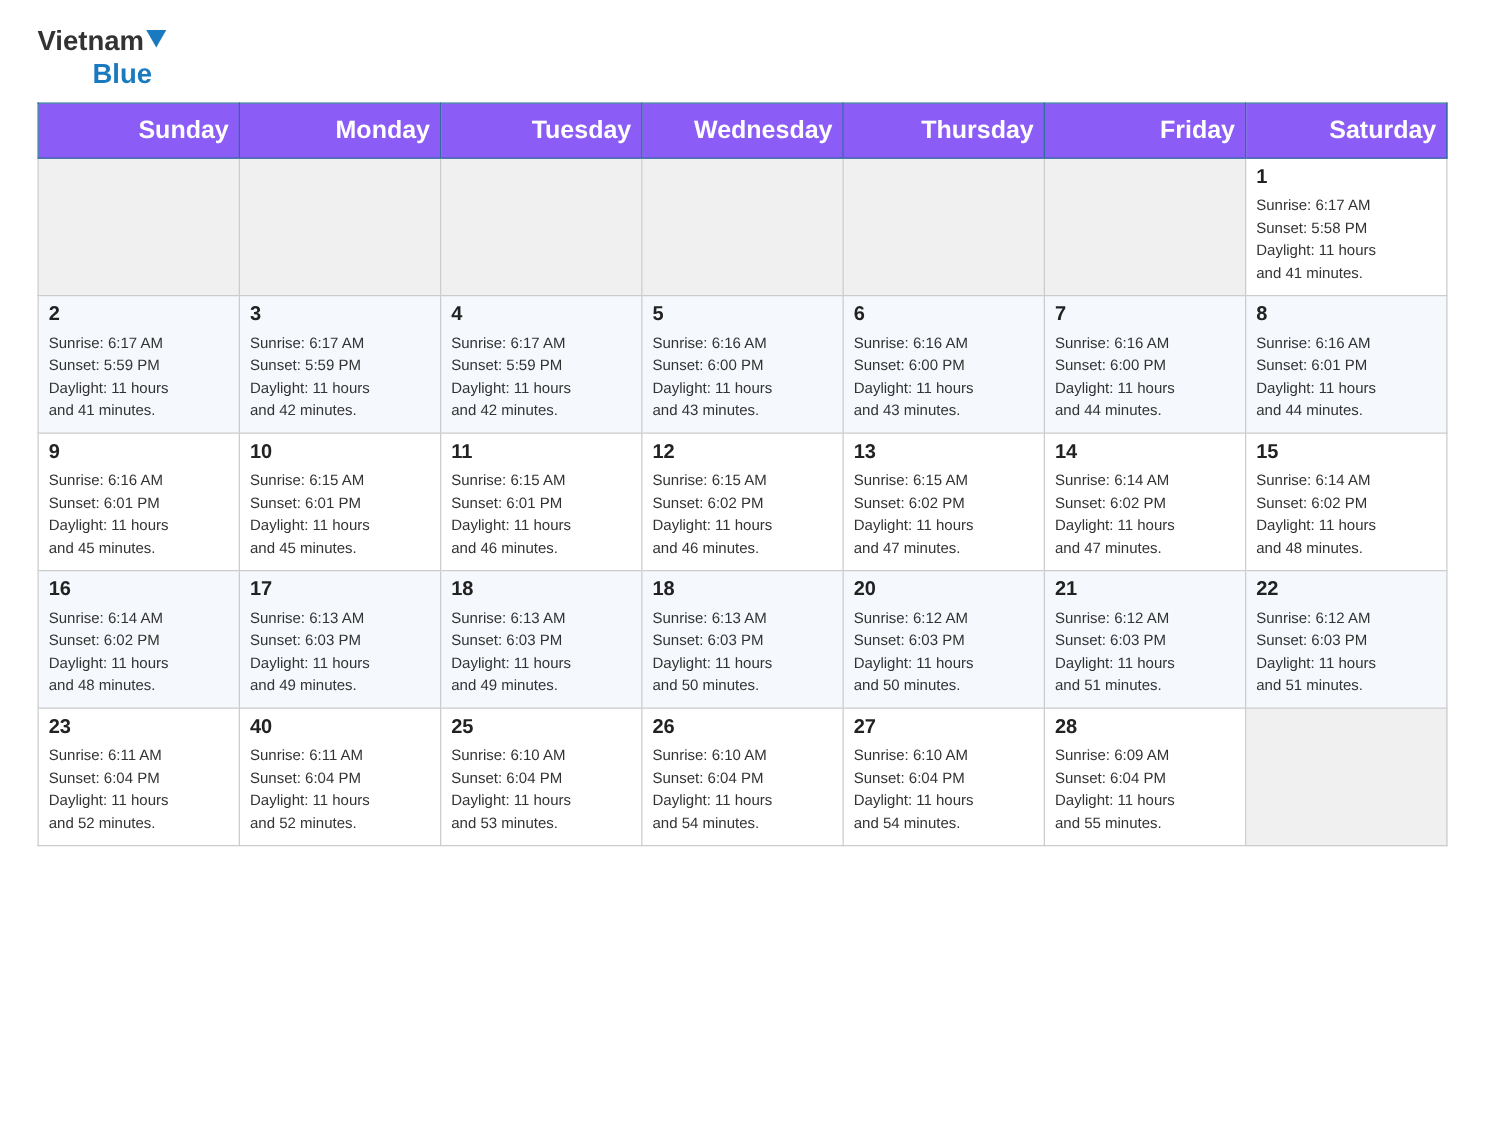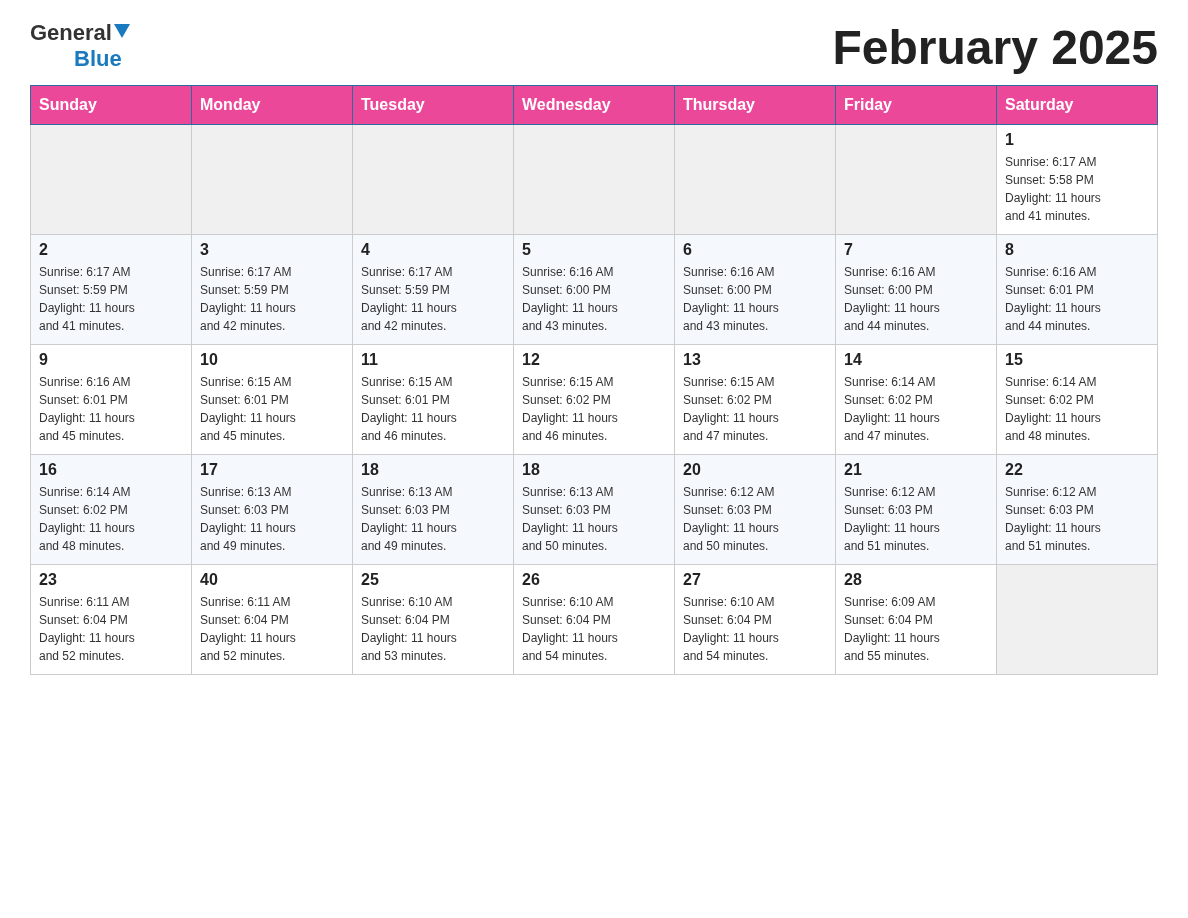--- a/index.html
+++ b/index.html
@@ -59,26 +59,26 @@
     .location {
       font-size: 18px;
       color: #444;
     }
     .calendar {
       width: 100%;
       border-collapse: collapse;
       margin-top: 8px;
     }
     .calendar thead tr th {
-      background-color: #ec4899;
+      background-color: #8b5cf6;
       color: #fff;
-      font-size: 16px;
+      font-size: 20px;
       font-weight: bold;
       padding: 10px 8px;
-      text-align: left;
+      text-align: right;
       border: 1px solid #2d6a9f;
     }
     .calendar tbody tr td {
       vertical-align: top;
       padding: 6px 8px;
       border: 1px solid #ccc;
       font-size: 12px;
       color: #333;
       min-width: 155px;
       height: 110px;
@@ -107,29 +107,28 @@
     .calendar tbody tr td.empty-cell {
       background-color: #f0f0f0;
     }
   </style>
 </head>
 <body>
 
 <div class="header">
   <div class="logo">
     <div class="logo-row">
-      <span class="logo-general">General</span>
+      <span class="logo-general">Vietnam</span>
       <span class="logo-triangle"></span>
     </div>
     <div>
       <span class="logo-blue">Blue</span>
     </div>
   </div>
   <div class="title-section">
-    <div class="month-title">February 2025</div>
   </div>
 </div>
 
 <table class="calendar">
   <thead>
     <tr>
     <th>Sunday</th>
         <th>Monday</th>
         <th>Tuesday</th>
         <th>Wednesday</th>

